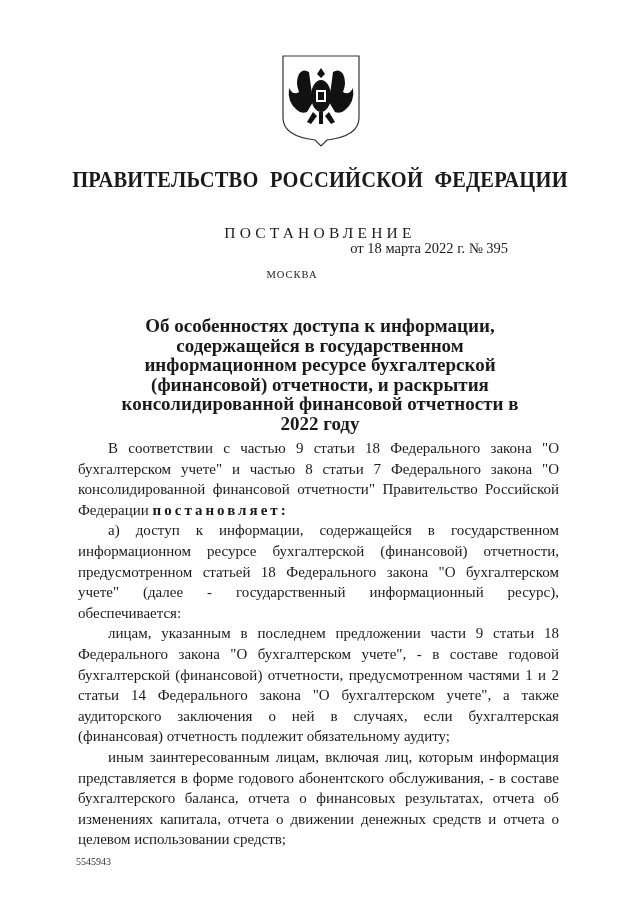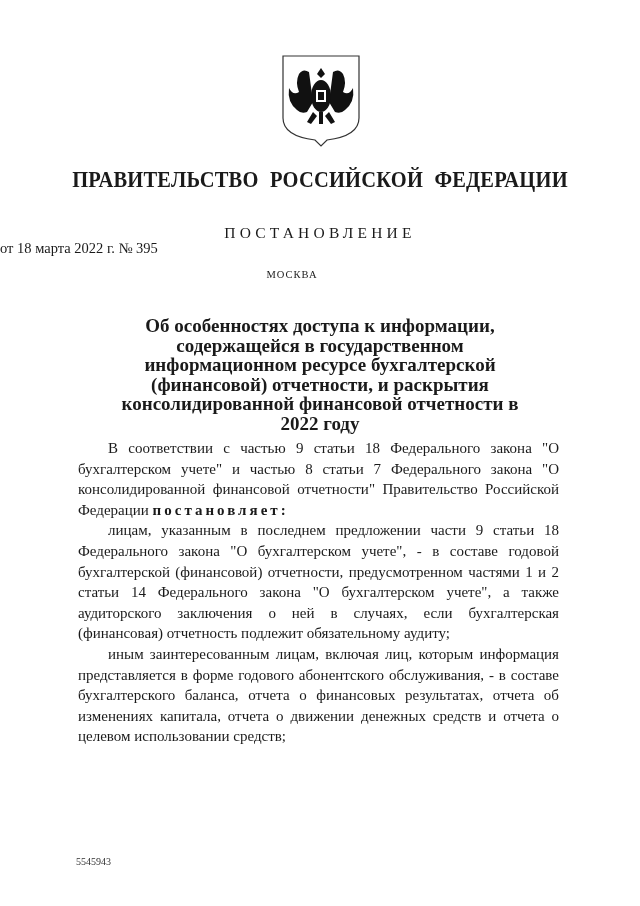--- a/index.html
+++ b/index.html
@@ -4,21 +4,21 @@
 <style>
   html, body { margin: 0; padding: 0; background: #ffffff; }
   body { width: 640px; height: 906px; position: relative; overflow: hidden;
          font-family: "Liberation Serif", serif; color: #1a1a1a; }
   .emblem { position: absolute; left: 279px; top: 52px; width: 84px; height: 96px; }
   .gov { position: absolute; top: 168px; left: 0; width: 640px; text-align: center;
          font-weight: bold; font-size: 20.5px; letter-spacing: 0.2px; word-spacing: 6px;
          transform: scaleY(1.12); }
   .post { position: absolute; top: 204px; left: 0; width: 640px; text-align: center;
           font-size: 15.5px; letter-spacing: 4.2px; margin-top: 20px; }
-  .date { position: absolute; top: 240px; left: 0; width: 508px; text-align: left;
+  .date { position: absolute; top: 240px; left: 0; width: 508px; text-align: right;
           font-size: 14.5px; }
   .city { position: absolute; top: 269px; left: 0; width: 584px; text-align: center;
           font-size: 10.5px; letter-spacing: 1px; }
   .title { position: absolute; top: 316px; left: 110px; width: 420px; text-align: center;
            font-weight: bold; font-size: 19px; line-height: 19.5px; }
   .body { position: absolute; top: 438px; left: 78px; width: 481px;
           font-size: 15px; line-height: 20.6px; text-align: justify; }
   .body p { margin: 0; text-indent: 30px; text-align: justify; }
   .spaced { font-weight: bold; letter-spacing: 3px; }
   .code { position: absolute; top: 856px; left: 76px; font-size: 10px; color: #333; }
@@ -39,17 +39,18 @@
 
 <div class="gov">ПРАВИТЕЛЬСТВО  РОССИЙСКОЙ  ФЕДЕРАЦИИ</div>
 <div class="post">ПОСТАНОВЛЕНИЕ</div>
 <div class="date">от 18 марта 2022 г.  №  395</div>
 <div class="city">МОСКВА</div>
 
 <div class="title">Об особенностях доступа к информации, содержащейся в государственном информационном ресурсе бухгалтерской (финансовой) отчетности, и раскрытия консолидированной финансовой отчетности в 2022 году</div>
 
 <div class="body">
   <p><span>В соответствии с частью 9 статьи 18 Федерального закона "О бухгалтерском учете" и частью 8 статьи 7 Федерального закона "О консолидированной финансовой отчетности" Правительство Российской Федерации </span><span class="spaced">постановляет:</span></p>
+  <p>а) доступ к информации, содержащейся в государственном информационном ресурсе бухгалтерской (финансовой) отчетности, предусмотренном статьей 18 Федерального закона "О бухгалтерском учете" (далее - государственный информационный ресурс), обеспечивается:</p>
   <p>лицам, указанным в последнем предложении части 9 статьи 18 Федерального закона "О бухгалтерском учете", - в составе годовой бухгалтерской (финансовой) отчетности, предусмотренном частями 1 и 2 статьи 14 Федерального закона "О бухгалтерском учете", а также аудиторского заключения о ней в случаях, если бухгалтерская (финансовая) отчетность подлежит обязательному аудиту;</p>
   <p>иным заинтересованным лицам, включая лиц, которым информация представляется в форме годового абонентского обслуживания, - в составе бухгалтерского баланса, отчета о финансовых результатах, отчета об изменениях капитала, отчета о движении денежных средств и отчета о целевом использовании средств;</p>
 </div>
 
 <div class="code">5545943</div>
 
 </body></html>

